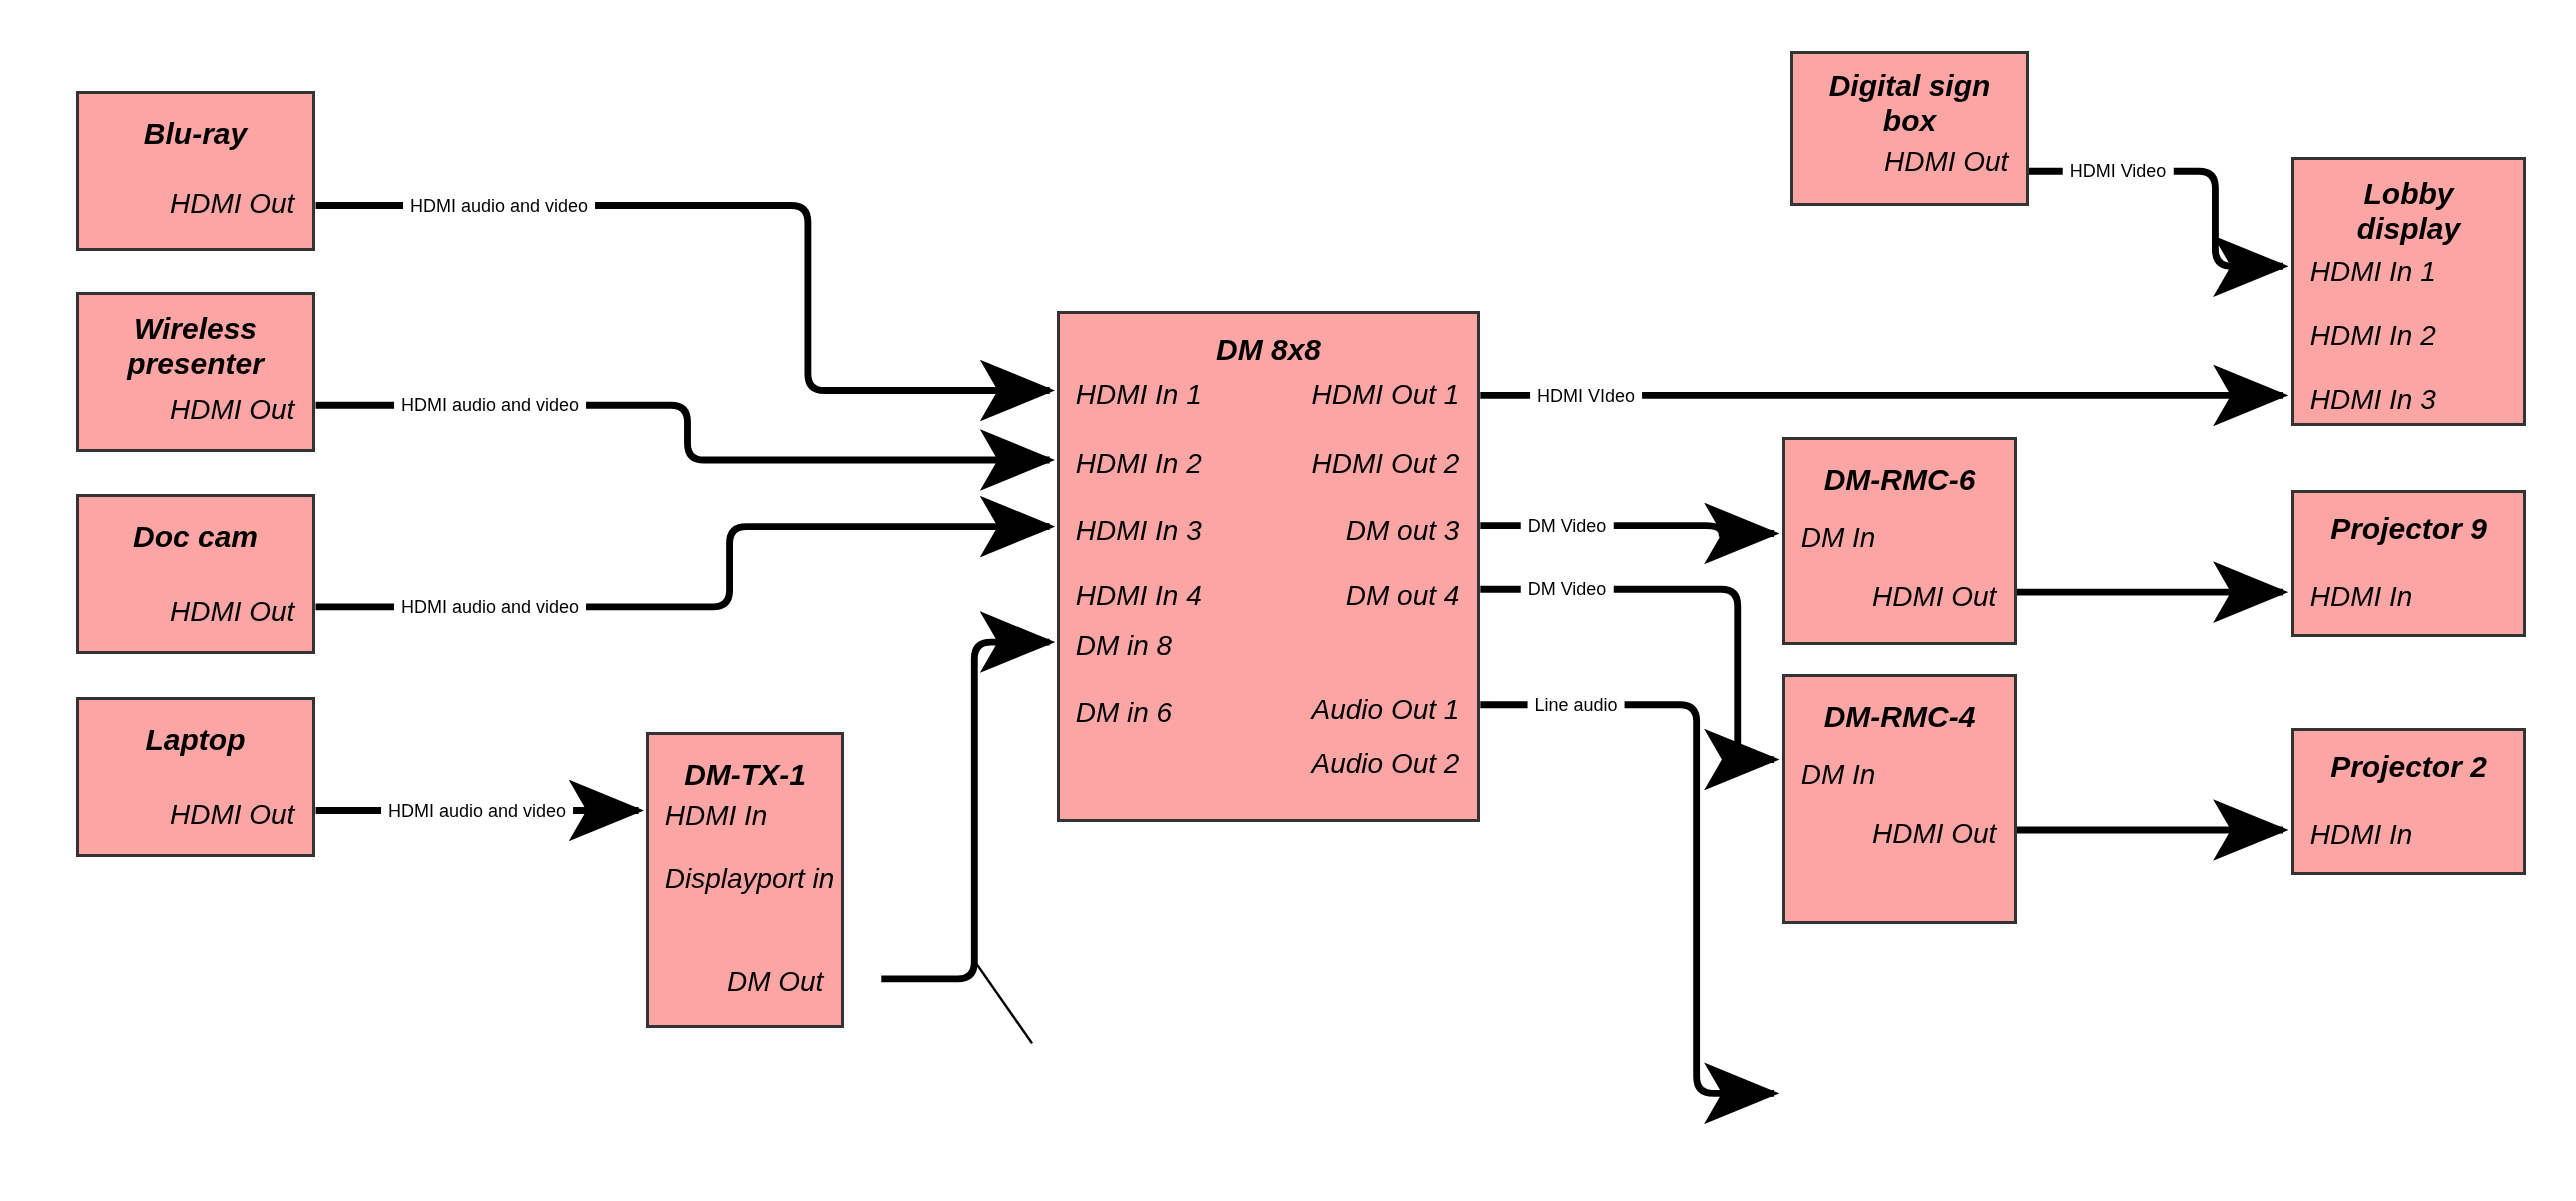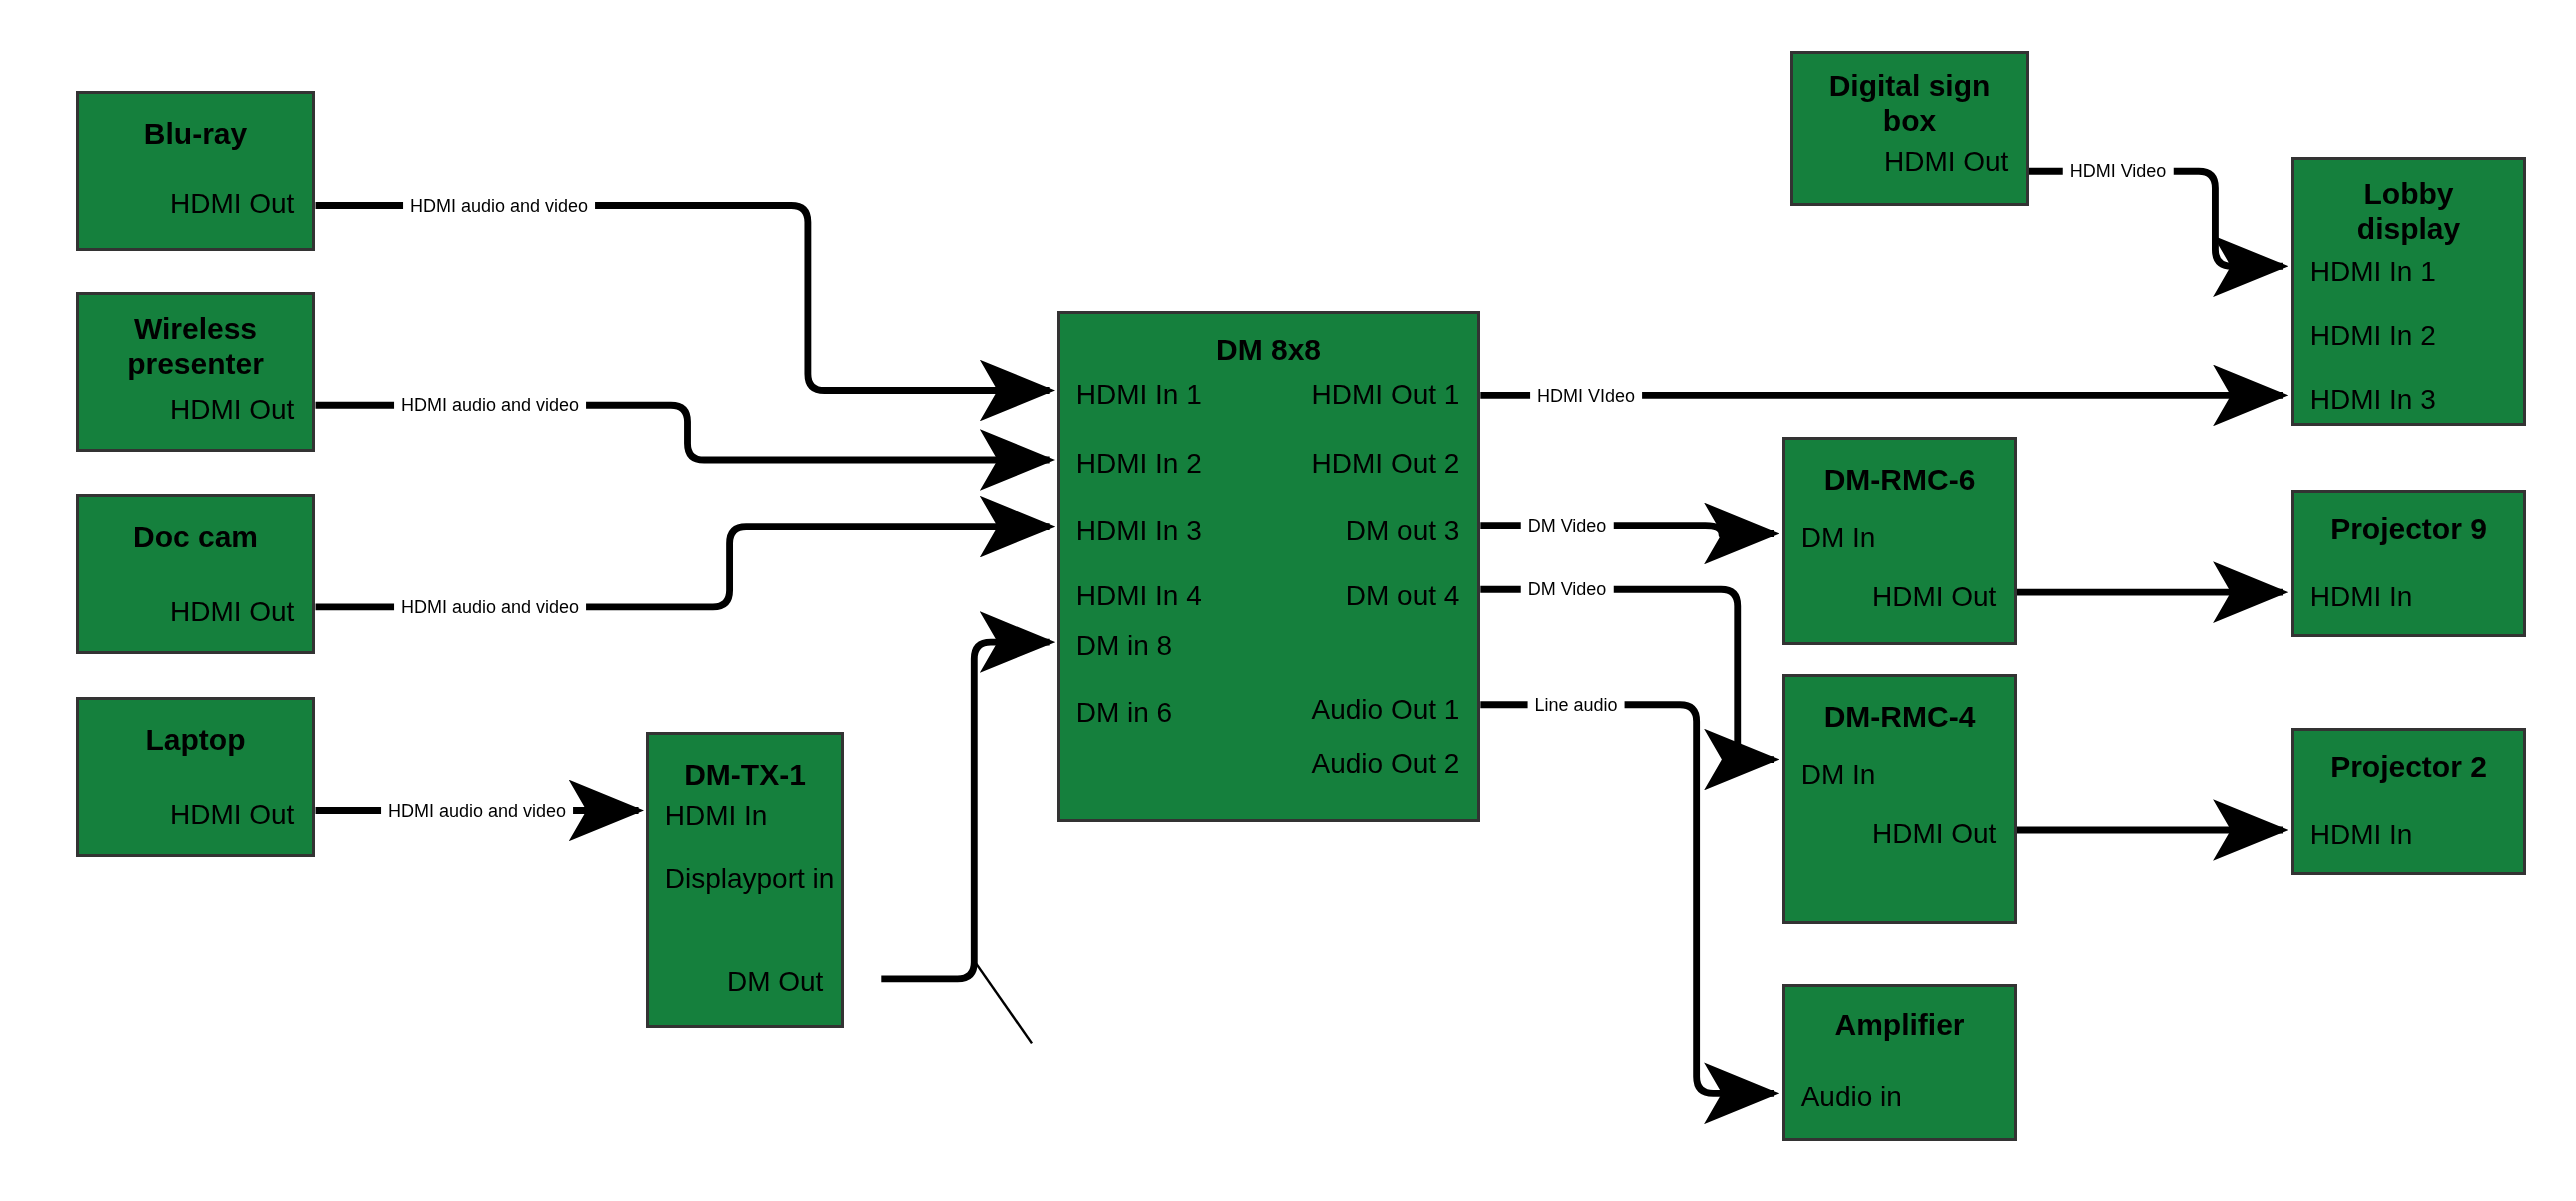--- a/index.html
+++ b/index.html
@@ -30,21 +30,22 @@
   }
   .wire-thin {
     fill: none;
     stroke: #000000;
     stroke-width: 2.5;
   }
   .node {
     position: absolute;
     box-sizing: border-box;
     border: 3.9px solid #333333;
-    background: #15803d;
+    background: #fca5a5;
+    font-style: italic;
   }
   .node-title {
     position: absolute;
     left: 0;
     right: 0;
     text-align: center;
     font-weight: bold;
     font-size: 30px;
     color: #000000;
     line-height: 1.18;
@@ -191,24 +192,20 @@
   <div class="node" style="left:2291px; top:490px; width:235px; height:147px;">
     <div class="node-title" style="top:17.6px;">Projector 9</div>
     <div class="port left" style="top:88px;">HDMI In</div>
   </div>
 
   <div class="node" style="left:2291px; top:728px; width:235px; height:147px;">
     <div class="node-title" style="top:17.6px;">Projector 2</div>
     <div class="port left" style="top:88px;">HDMI In</div>
   </div>
 
-  <div class="node" style="left:1782px; top:984px; width:235px; height:157px;">
-    <div class="node-title" style="top:19.6px;">Amplifier</div>
-    <div class="port left" style="top:94px;">Audio in</div>
-  </div>
 
   <div class="wire-label" style="left:499px; top:206px;">HDMI audio and video</div>
 
   <div class="wire-label" style="left:490px; top:405px;">HDMI audio and video</div>
 
   <div class="wire-label" style="left:490px; top:607px;">HDMI audio and video</div>
 
   <div class="wire-label" style="left:477px; top:811px;">HDMI audio and video</div>
 
   <div class="wire-label" style="left:1586px; top:396px;">HDMI VIdeo</div>

